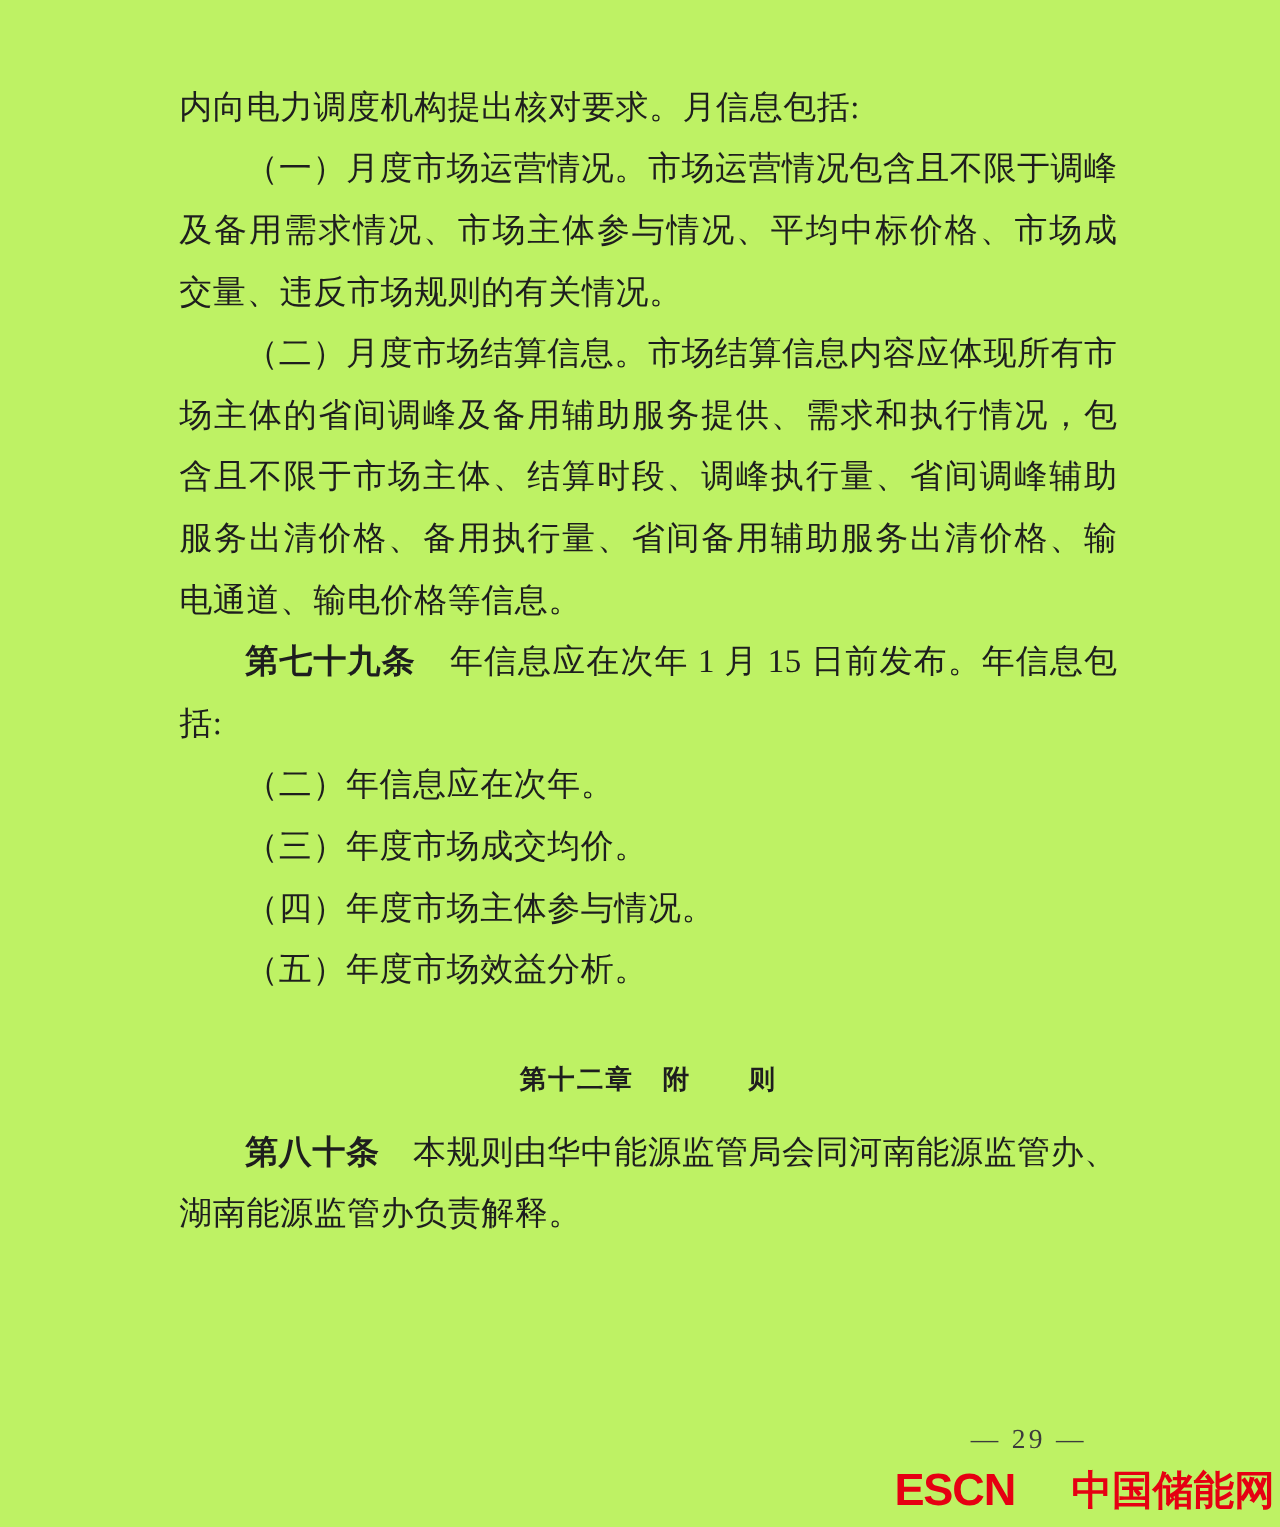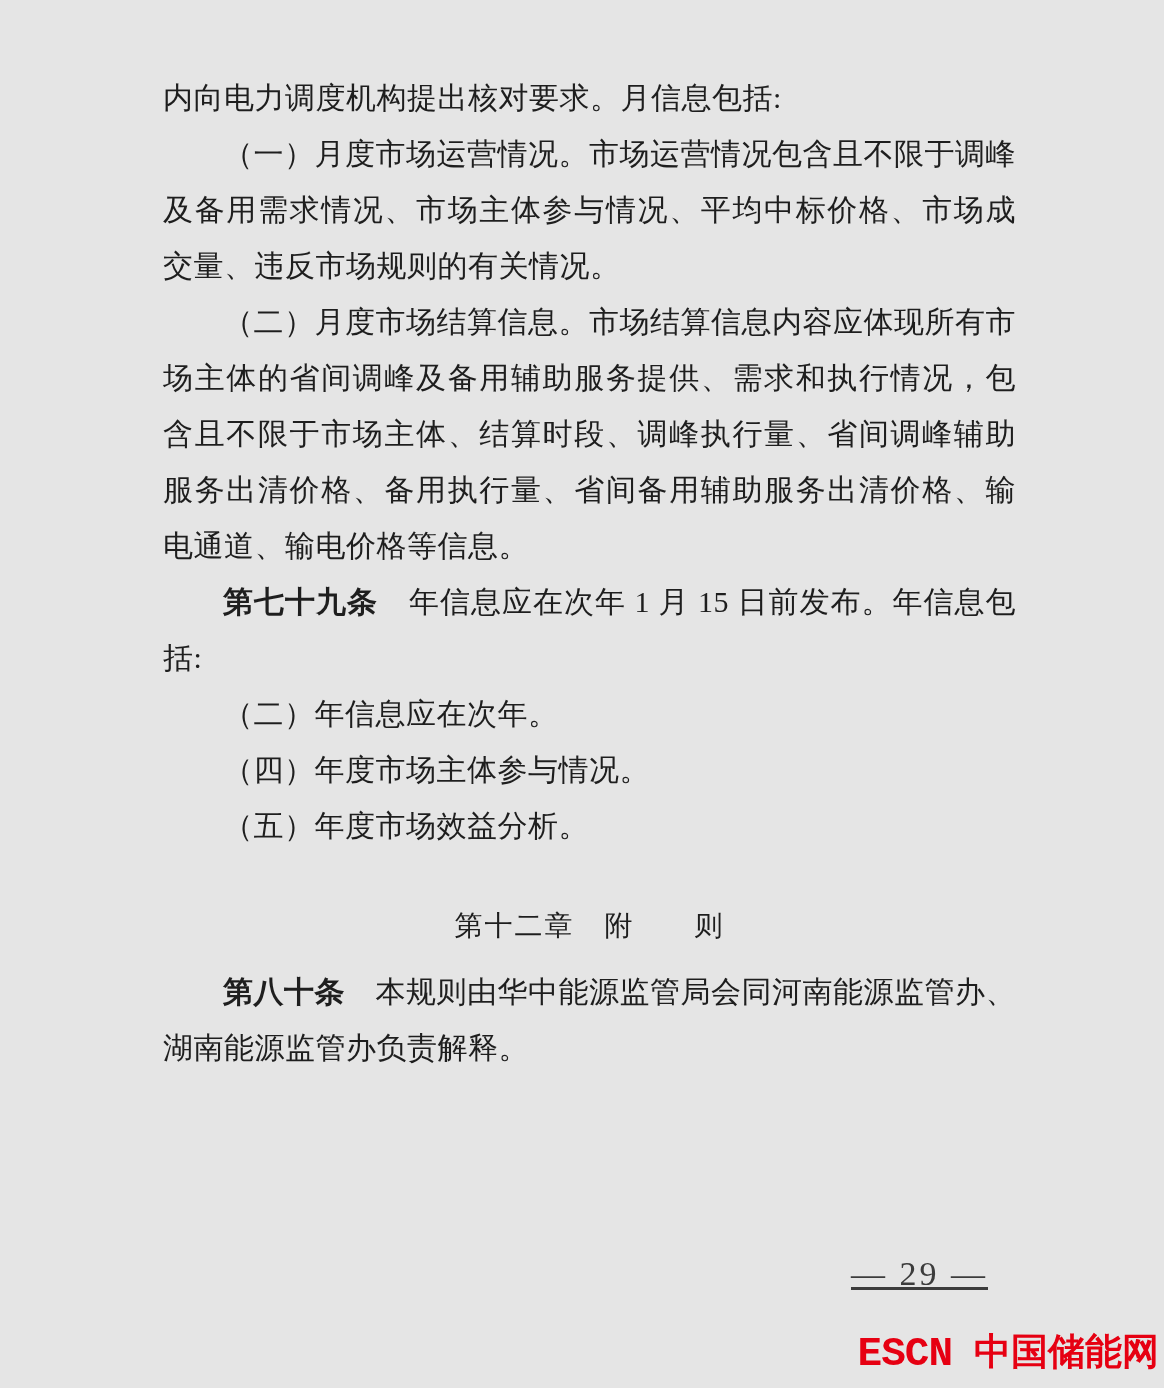--- a/index.html
+++ b/index.html
@@ -4,21 +4,21 @@
 <style>
   html, body {
     margin: 0;
     padding: 0;
     background: #ffffff;
   }
   .page {
     position: relative;
     width: 1164px;
     height: 1388px;
-    background: #e5e5e5;
+    background: #bef264;
     overflow: hidden;
     font-family: "Liberation Serif", "DejaVu Serif", serif;
     color: #1e1e1e;
   }
   .content {
     position: absolute;
     left: 163px;
     top: 70px;
     width: 853px;
   }
@@ -32,48 +32,48 @@
   }
   .para.no-indent {
     text-indent: 0;
   }
   .lead {
     font-weight: 700;
     font-family: "Liberation Sans", "DejaVu Sans", sans-serif;
   }
   .chapter-heading {
     margin: 48px 0 14px 0;
-    font-size: 28px;
+    font-size: 24px;
     line-height: 48px;
-    font-weight: 400;
+    font-weight: 700;
     font-family: "Liberation Sans", "DejaVu Sans", sans-serif;
     text-align: center;
     text-indent: 0;
     letter-spacing: 2px;
   }
   .page-number {
     position: absolute;
-    top: 1258px;
+    top: 1293px;
     right: 176px;
-    font-size: 34px;
+    font-size: 25px;
     line-height: 32px;
     color: #3c3c3c;
     letter-spacing: 3px;
     white-space: nowrap;
-    text-decoration: underline;
   }
   .logo {
     position: absolute;
     top: 1334px;
     right: 5px;
     display: flex;
     align-items: center;
     color: #e60012;
-    font-family: Liberation Mono, monospace;
+    font-family: Liberation Sans, sans-serif;
     white-space: nowrap;
+    gap: 29px;
   }
   .logo-escn {
     font-size: 41px;
     line-height: 41px;
     font-weight: 800;
     letter-spacing: -1px;
   }
   .logo-cn {
     font-size: 37px;
     line-height: 41px;
@@ -91,20 +91,21 @@
 
     <p class="para"><span>（一）月度市场运营情况。市场运营情况包含且不限于调峰及备用需求情况、市场主体参与情况、平均中标价格、市场成交量、违反市场规则的有关情况。</span></p>
 
     <p class="para"><span>（二）月度市场结算信息。市场结算信息内容应体现所有市场主体的省间调峰及备用辅助服务提供、需求和执行情况，包含且不限于市场主体、结算时段、调峰执行量、省间调峰辅助服务出清价格、备用执行量、省间备用辅助服务出清价格、输电通道、输电价格等信息。</span></p>
 
     <p class="para"><span class="lead">第七十九条</span><span>　年信息应在次年 1 月 15 日前发布。年信息包括:</span></p>
 
 
     <p class="para"><span>（二）年信息应在次年。</span></p>
 
+    <p class="para"><span>（三）年度市场成交均价。</span></p>
 
     <p class="para"><span>（四）年度市场主体参与情况。</span></p>
 
     <p class="para"><span>（五）年度市场效益分析。</span></p>
 
     <p class="para chapter-heading">第十二章　附　　则</p>
 
     <p class="para"><span class="lead">第八十条</span><span>　本规则由华中能源监管局会同河南能源监管办、湖南能源监管办负责解释。</span></p>
 
 

